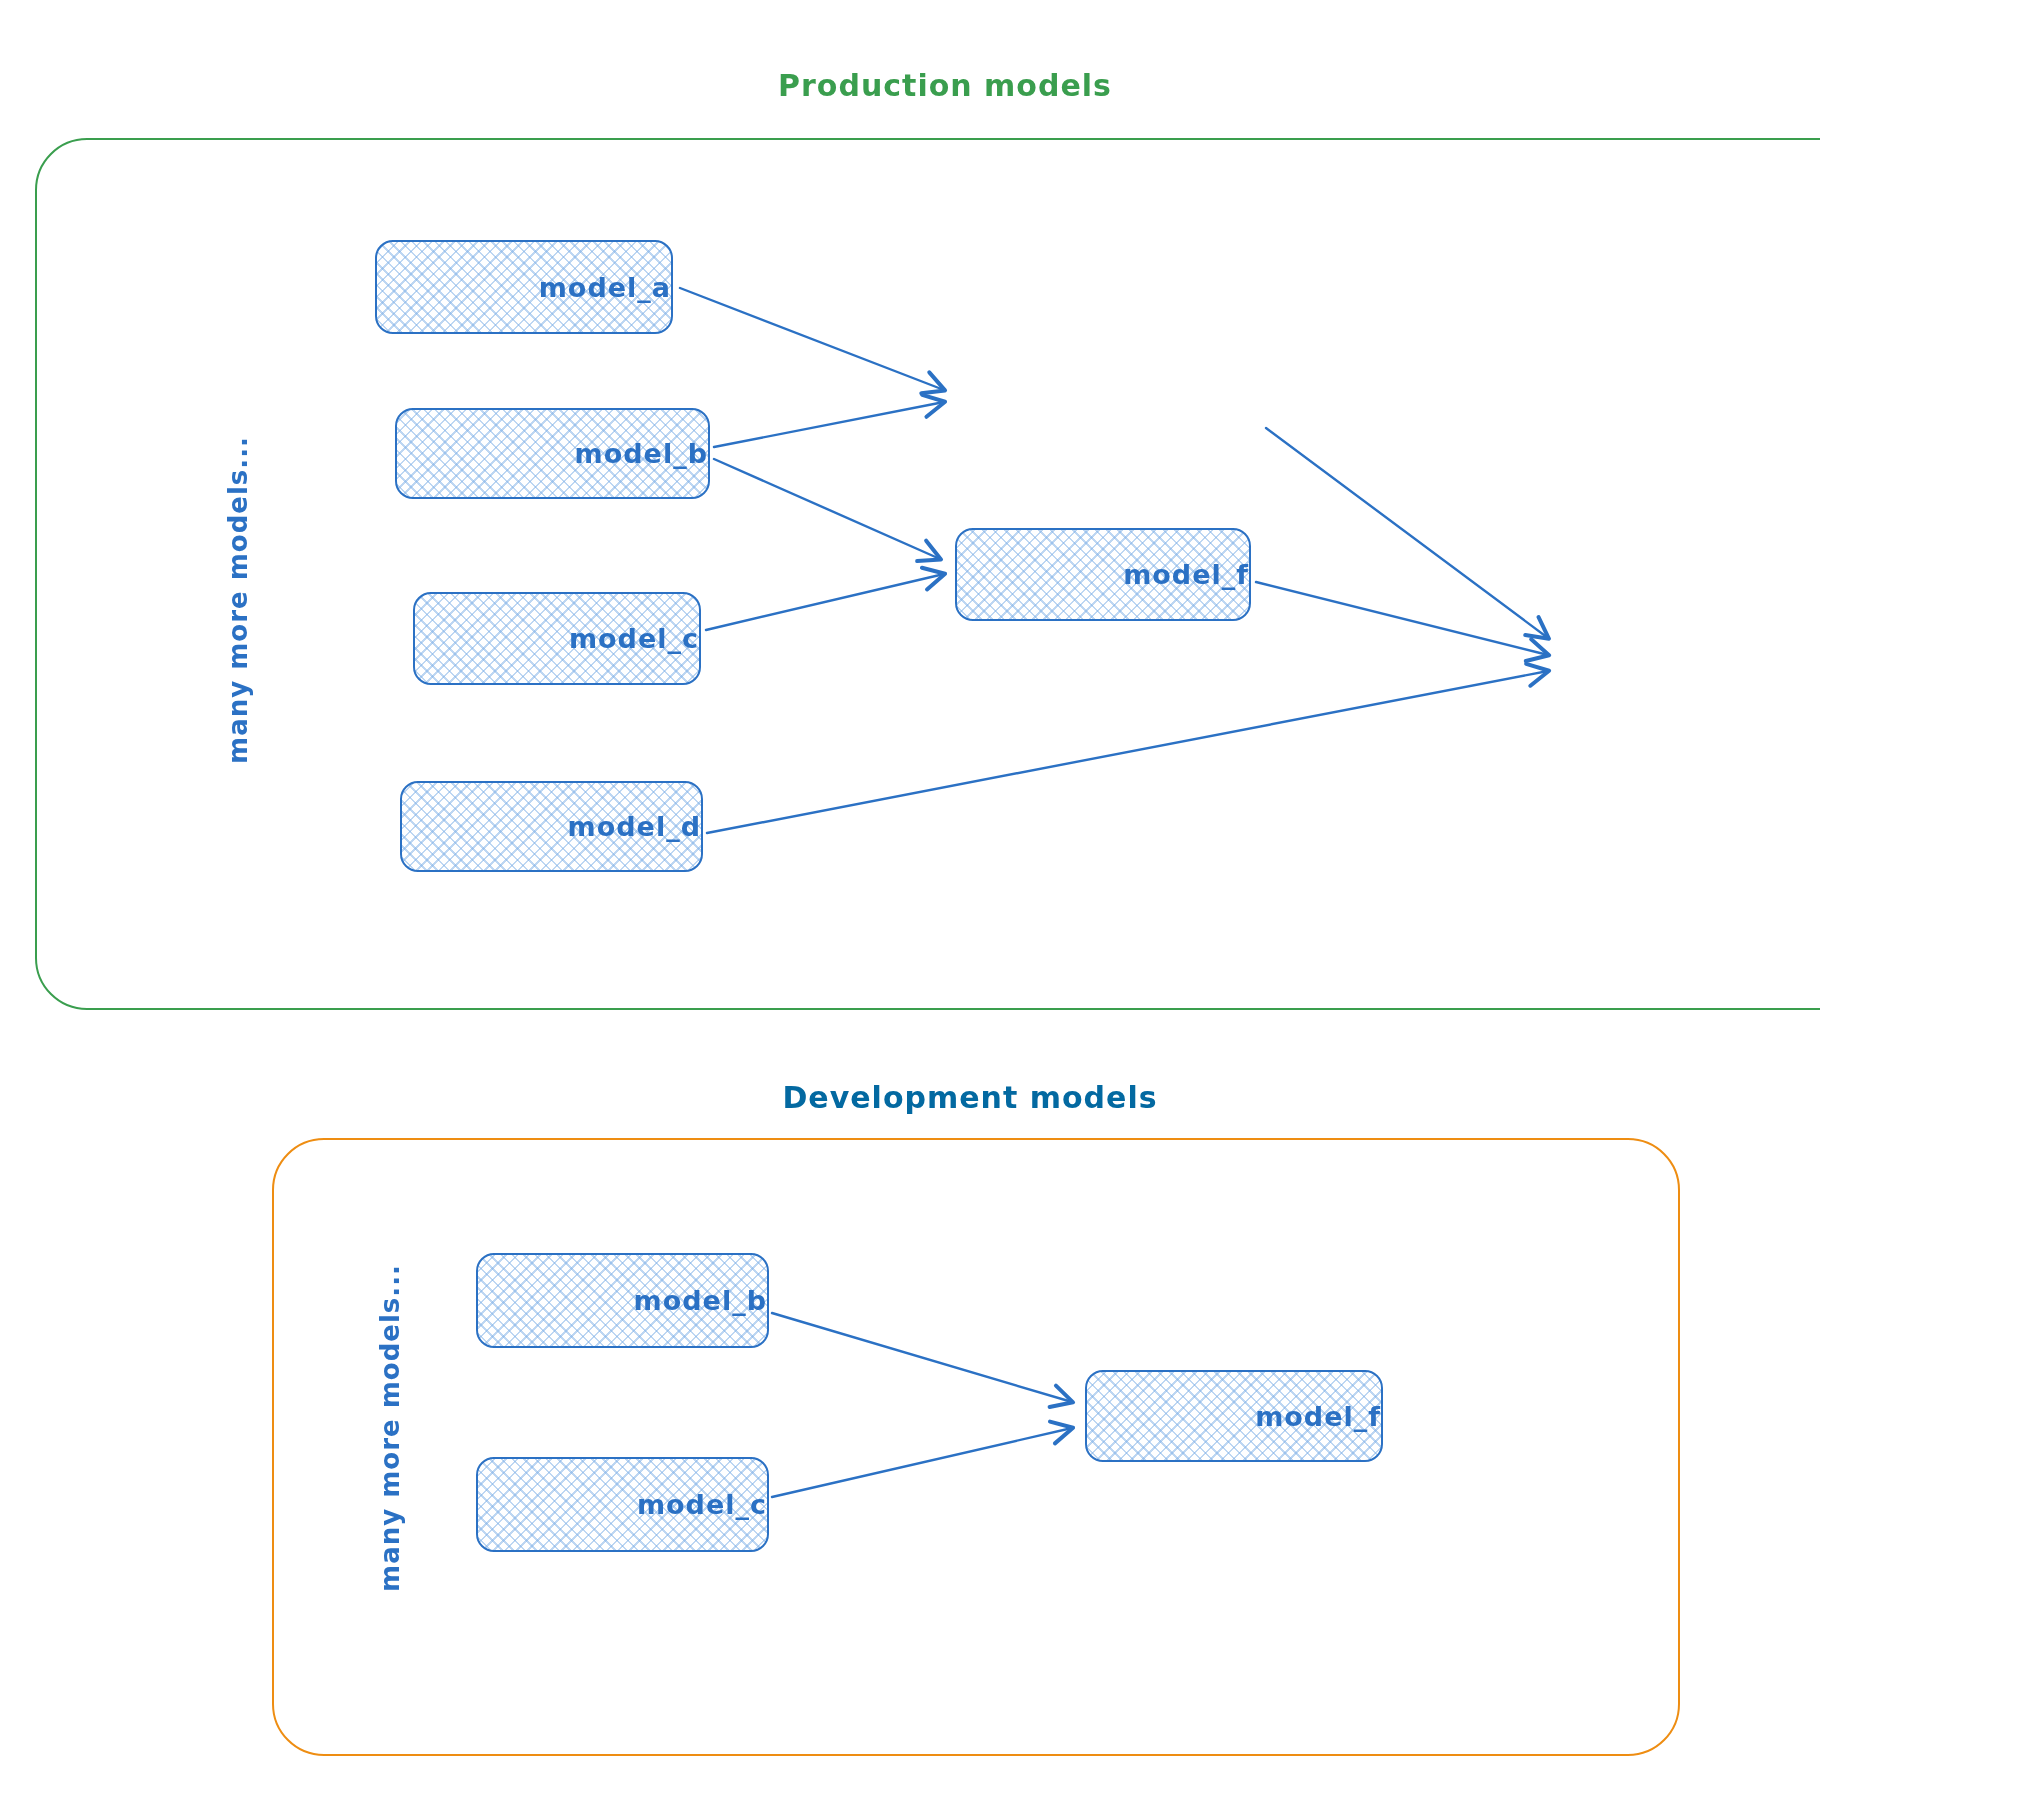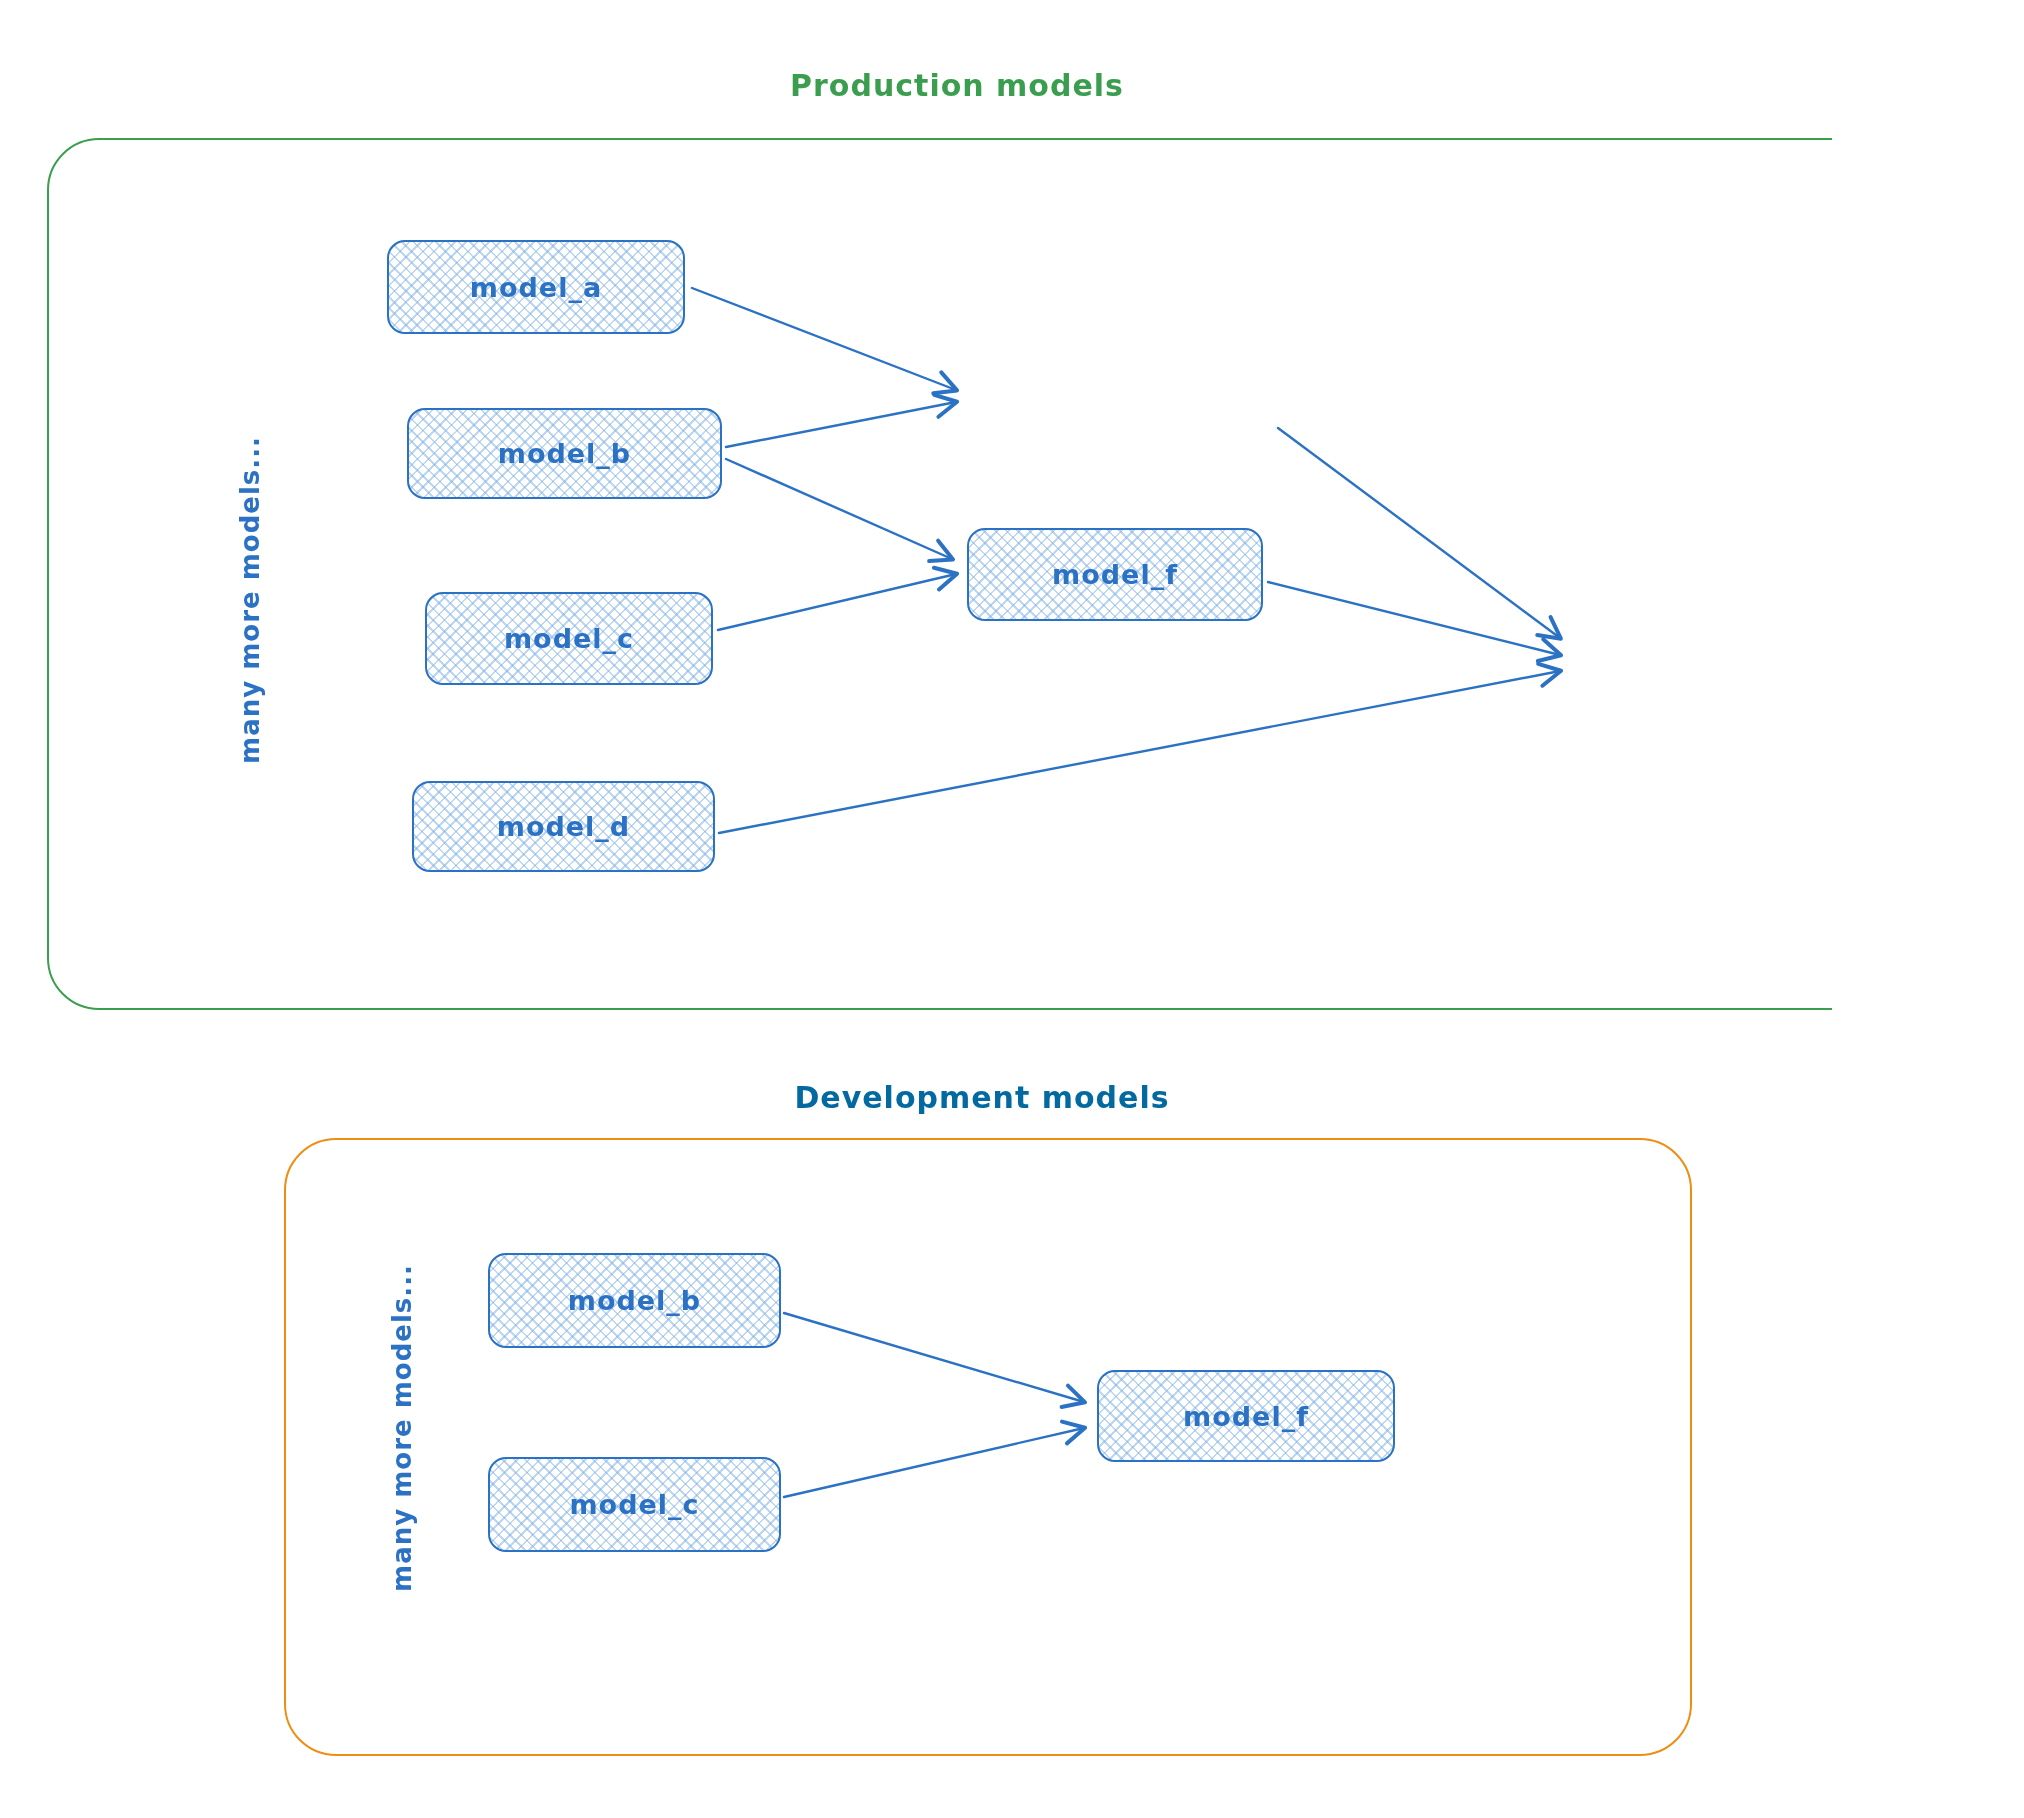--- a/index.html
+++ b/index.html
@@ -2,21 +2,20 @@
 <html><head>
 <meta charset="utf-8">
 <style>
   html,body{margin:0;padding:0;background:#ffffff;}
   #canvas{
     position:relative;
     width:1820px;height:1818px;
     background:#ffffff;
     font-family:"DejaVu Sans", sans-serif;
     overflow:hidden;
-    margin-left:12px;
   }
   .section-title{
     position:absolute;
     transform:translateX(-50%);
     font-size:30px;
     font-weight:bold;
     letter-spacing:1px;
     white-space:nowrap;
   }
   .section-title.green{color:#3a9e4e;}
@@ -30,21 +29,21 @@
   .section-box.orange{border:2px solid #ee8d12;}
   .node{
     position:absolute;
     box-sizing:border-box;
     border:2.5px solid #2b71c4;
     border-radius:18px;
     background-color:#ffffff;
     background-image:
       repeating-linear-gradient(45deg,  rgba(125,175,230,0.50) 0px, rgba(125,175,230,0.50) 1.8px, transparent 1.8px, transparent 8px),
       repeating-linear-gradient(-45deg, rgba(125,175,230,0.50) 0px, rgba(125,175,230,0.50) 1.8px, transparent 1.8px, transparent 8px);
-    display:flex;align-items:center;justify-content:center;
+    display:flex;align-items:center;justify-content:flex-end;
   }
   .node-label{
     color:#2b71c4;
     font-size:27px;
     font-weight:bold;
     letter-spacing:1px;
     white-space:nowrap;
   }
   .side-label{
     position:absolute;

